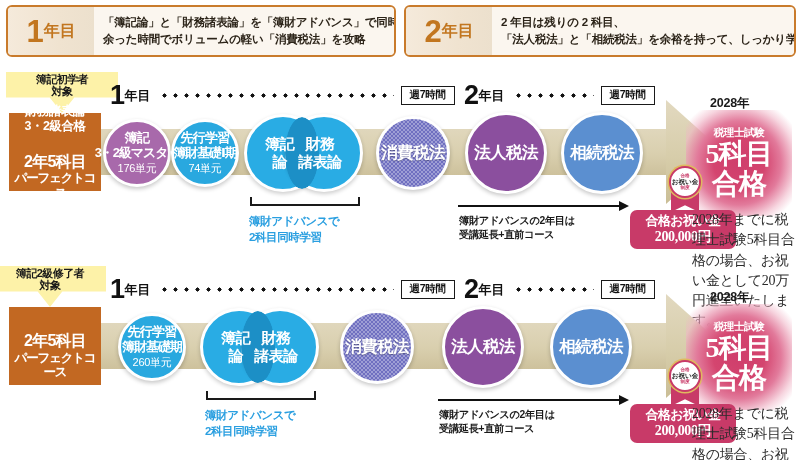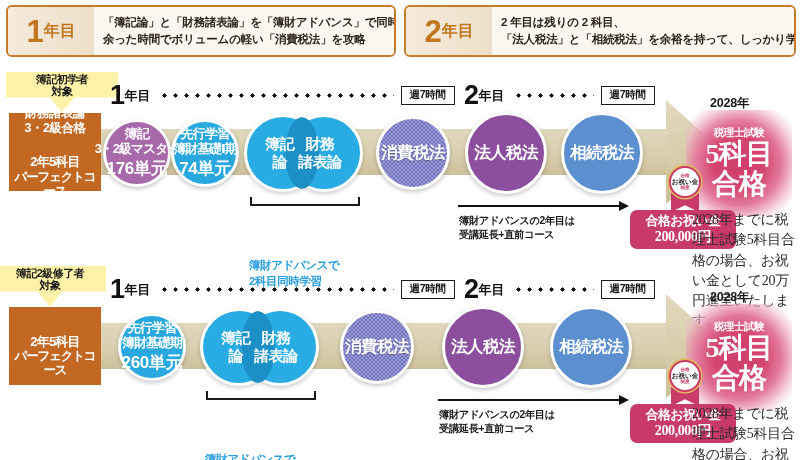--- a/index.html
+++ b/index.html
@@ -53,21 +53,21 @@
   }
 
   
   .coursebox {
     position: absolute; width: 92px;
     background: #c26822;
     display: flex; flex-direction: column; align-items: center;
     justify-content: center; text-align: center; color: #fff;
   }
   .coursebox .sm { font-size: 12.5px; font-weight: bold; line-height: 1.18; letter-spacing: -0.5px; }
-  .coursebox .big { font-size: 13px; font-weight: bold; line-height: 1.16; letter-spacing: -0.8px; margin-top: 19px; }
+  .coursebox .big { font-size: 16px; font-weight: bold; line-height: 1.16; letter-spacing: -0.8px; margin-top: 19px; }
   .coursebox .mid { font-size: 12.5px; font-weight: bold; line-height: 1.14; letter-spacing: -1.2px; }
 
   
   .band {
     position: absolute; height: 46px;
     background: linear-gradient(180deg,#e0d7bc 0%,#d9cfae 55%,#cdc19c 100%);
   }
   .arrowhead {
     position: absolute; width: 58px; height: 104px;
     background: linear-gradient(180deg,#e2d9c0 0%,#d7cdaa 55%,#cabe96 100%);
@@ -93,21 +93,21 @@
   
   .circ {
     position: absolute; border-radius: 50%;
     display: flex; flex-direction: column; align-items: center;
     justify-content: center; text-align: center; color: #fff;
     border: 3px solid #ffffff;
     box-shadow: 0 2px 4px rgba(0,0,0,.22);
   }
   .circ .l1 { font-size: 13px; font-weight: bold; line-height: 1.16; letter-spacing: -0.7px; white-space: nowrap; }
   .circ .l2 { font-size: 13px; font-weight: bold; line-height: 1.16; letter-spacing: -1.1px; white-space: nowrap; }
-  .circ .l3 { font-size: 17px; font-weight: bold; line-height: 1.3; letter-spacing: -0.3px; margin-top: 1px; }
+  .circ .l3 { font-size: 11px; font-weight: normal; line-height: 1.3; letter-spacing: -0.3px; margin-top: 1px; }
   .c-purple { background: #a869ab; }
   .c-cyan   { background: #29a8df; }
   .c-violet { background: #8b4f9e; }
   .c-steel  { background: #5b8fd0; }
   .c-hatch  {
     background-color: #6f6fc0;
     background-image:
       linear-gradient(45deg, rgba(255,255,255,.33) 25%, transparent 25%, transparent 75%, rgba(255,255,255,.33) 75%),
       linear-gradient(45deg, rgba(255,255,255,.33) 25%, transparent 25%, transparent 75%, rgba(255,255,255,.33) 75%);
     background-size: 4px 4px; background-position: 0 0, 2px 2px;
@@ -177,21 +177,21 @@
     position: absolute; font-size: 14px; color: #2b2b2b;
     line-height: 1.45; letter-spacing: -0.3px; width: 104px;
     font-family: "Liberation Serif", "DejaVu Serif", serif;
   }
 
   
   .bracket {
     position: absolute; border: 2.4px solid #1a1a1a;
     border-top: none; height: 9px;
   }
-  .anno-blue { position: absolute; color: #2a9fe0; font-size: 11.5px; font-weight: bold; line-height: 1.35; letter-spacing: -0.4px; margin-top: 44px; }
+  .anno-blue { position: absolute; color: #2a9fe0; font-size: 11.5px; font-weight: bold; line-height: 1.35; letter-spacing: -0.4px; }
   .anno-dark { position: absolute; color: #1a1a1a; font-size: 10.3px; font-weight: bold; line-height: 1.38; letter-spacing: -0.4px; }
   .longarrow { position: absolute; height: 2.4px; background: #111; }
   .longarrow::after {
     content: ""; position: absolute; right: -9px; top: -4.3px;
     border-left: 10px solid #111;
     border-top: 5.5px solid transparent; border-bottom: 5.5px solid transparent;
   }
 </style>
 </head>
 <body>

